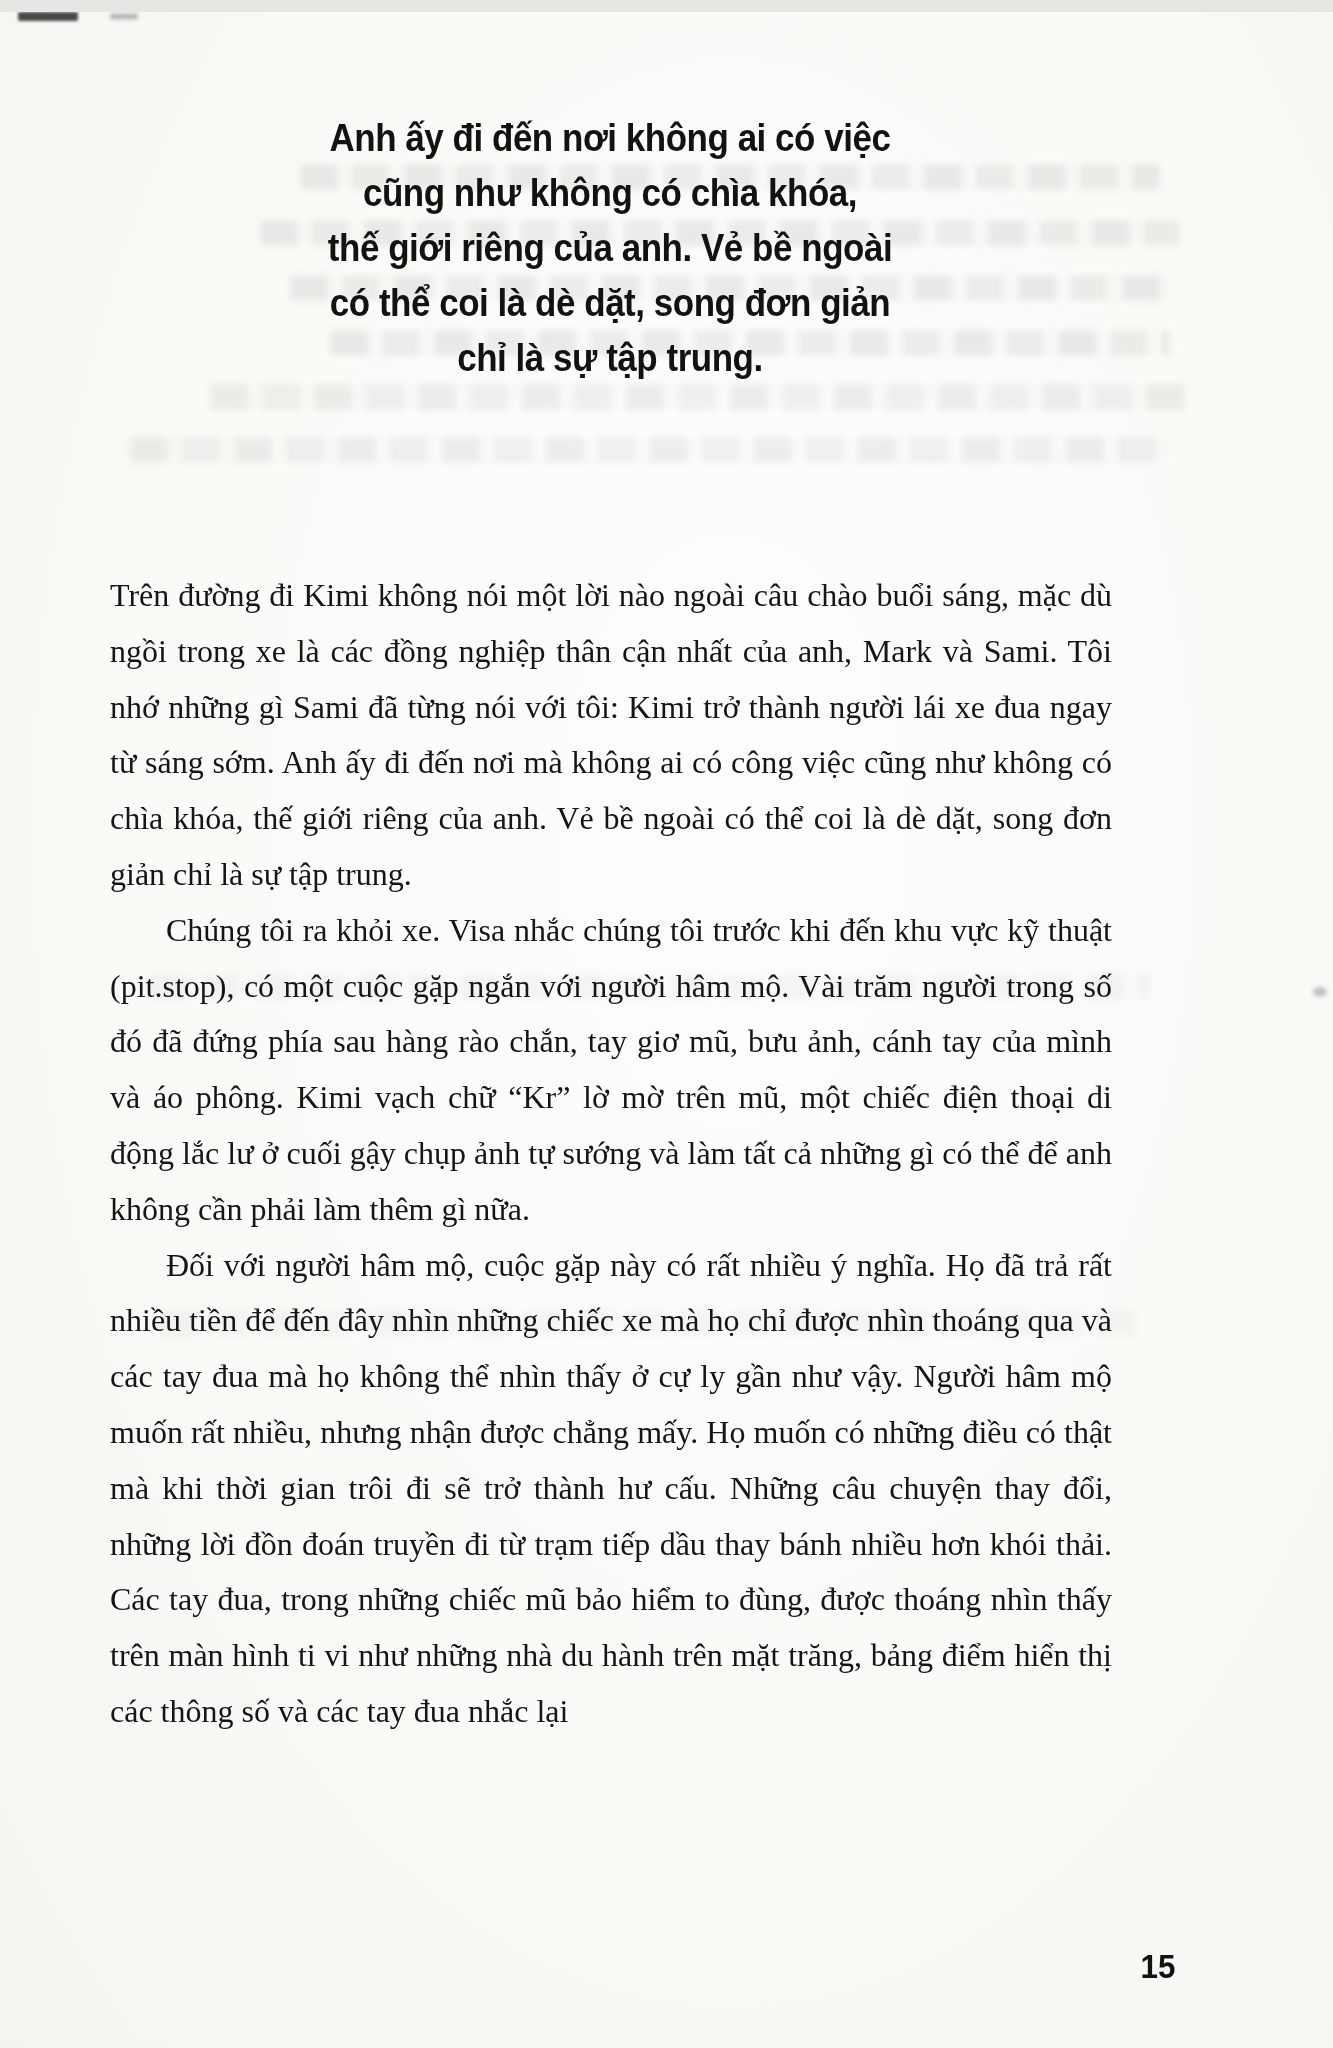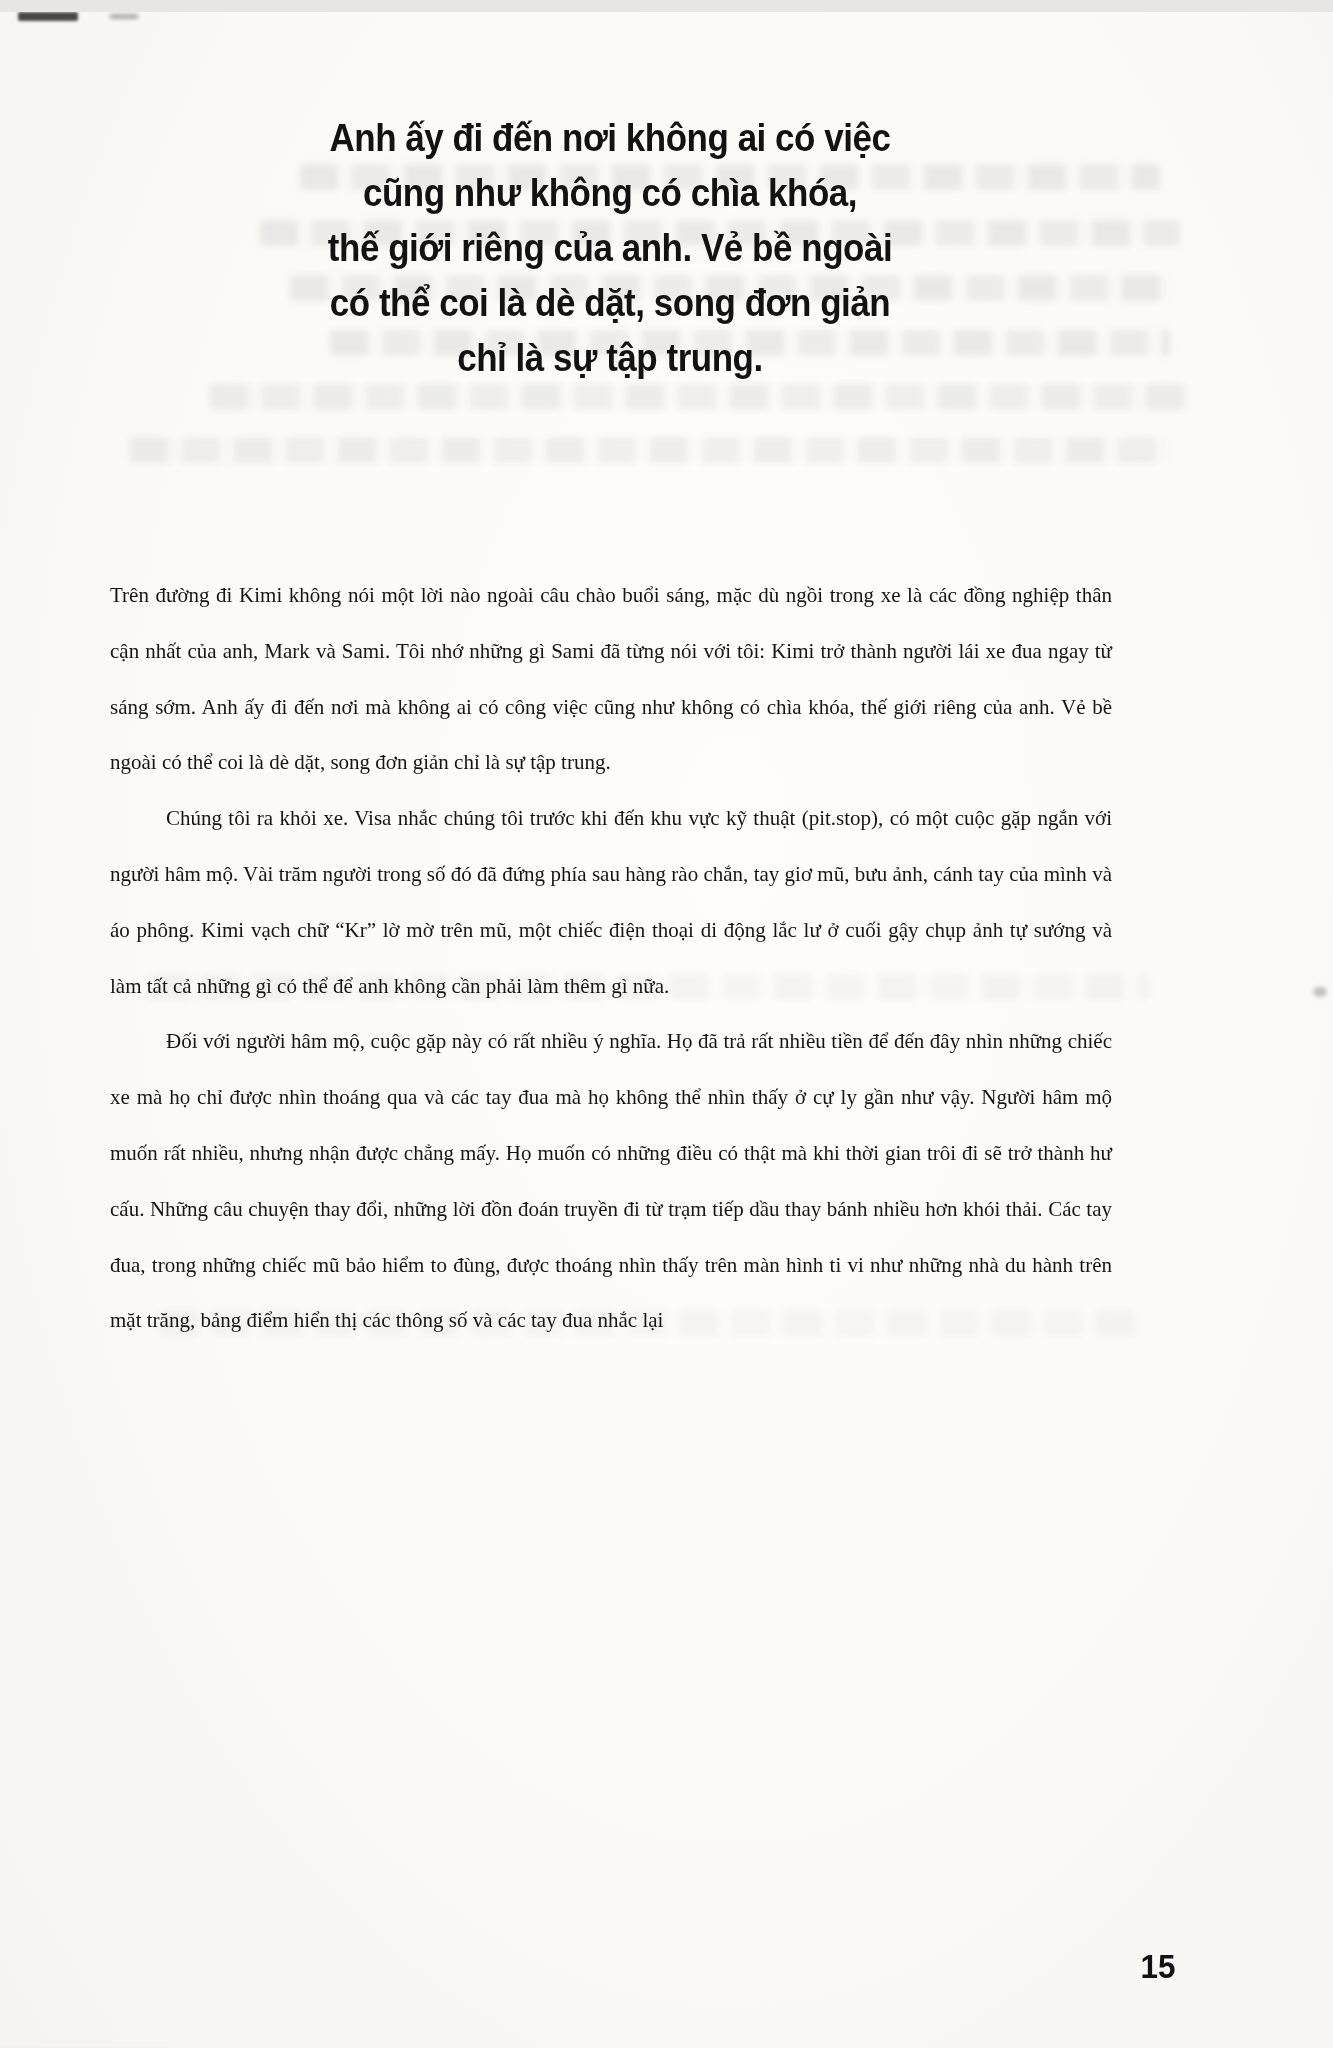--- a/index.html
+++ b/index.html
@@ -89,21 +89,21 @@
     color: #121212;
     transform: scaleX(0.92);
     transform-origin: 50% 0;
   }
   .page-body {
     position: absolute;
     top: 556px;
     left: 110px;
     width: 1002px;
     font-family: "Liberation Serif", "DejaVu Serif", serif;
-    font-size: 21px;
+    font-size: 32px;
     line-height: 55.8px;
     text-align: justify;
     color: #151515;
   }
   .para {
     margin: 0;
     text-indent: 56px;
   }
   .para.no-indent { text-indent: 0; }
   .page-number {

